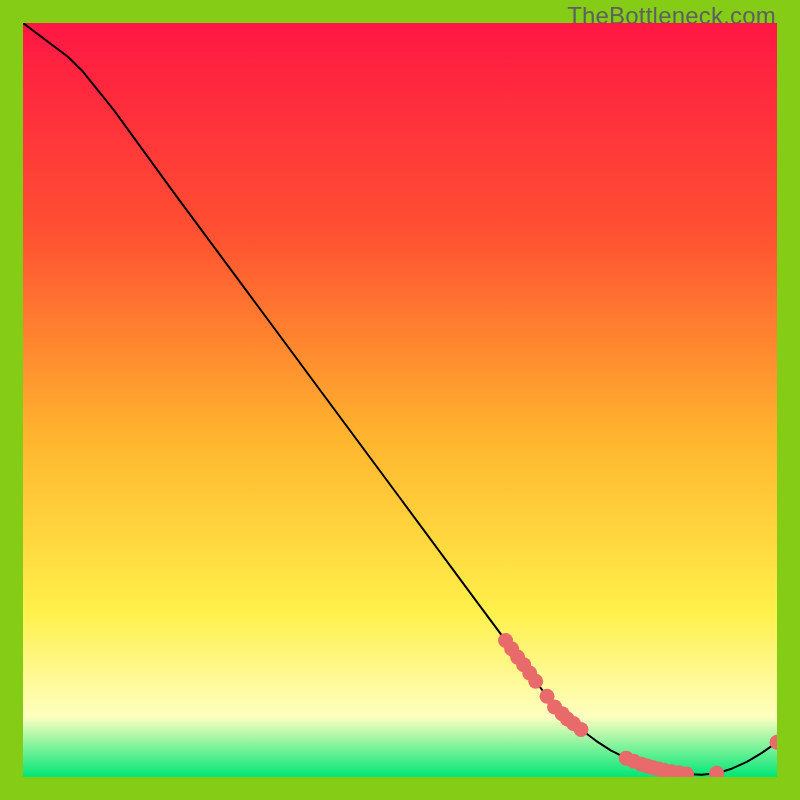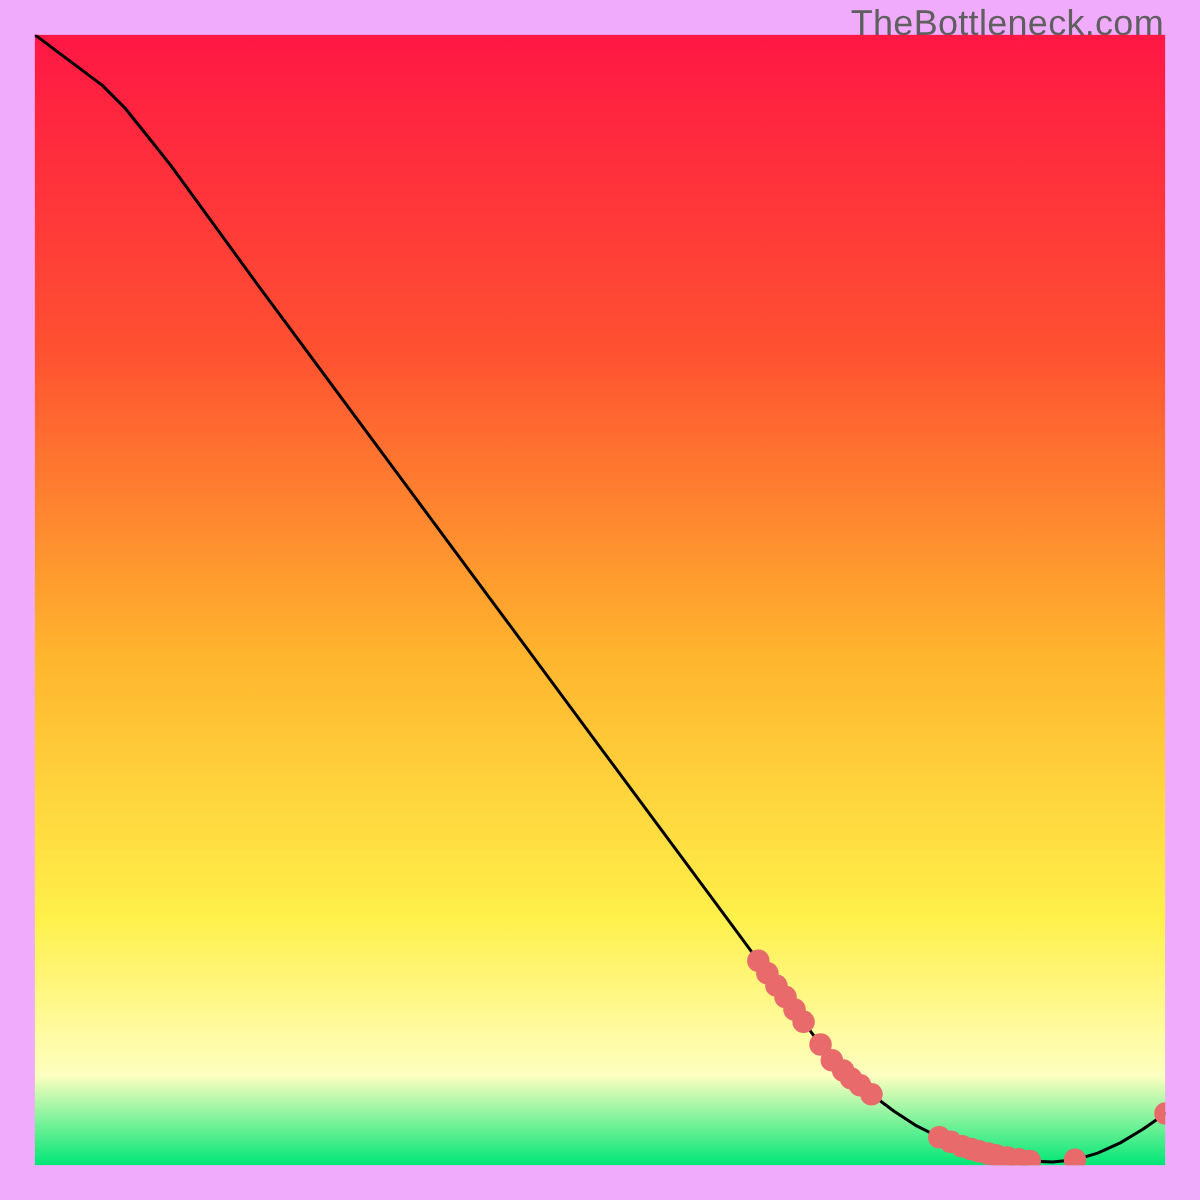--- a/index.html
+++ b/index.html
@@ -8,21 +8,21 @@
     width: 800px;
     height: 800px;
     overflow: hidden;
     background: #000;
     font-family: Arial, Helvetica, sans-serif;
   }
   .frame {
     position: relative;
     width: 800px;
     height: 800px;
-    background: #f0abfc;
+    background: #84cc16;
   }
   .plot {
     position: absolute;
     left: 23px;
     top: 23px;
     width: 754px;
     height: 754px;
     overflow: hidden;
   }
   .watermark {

